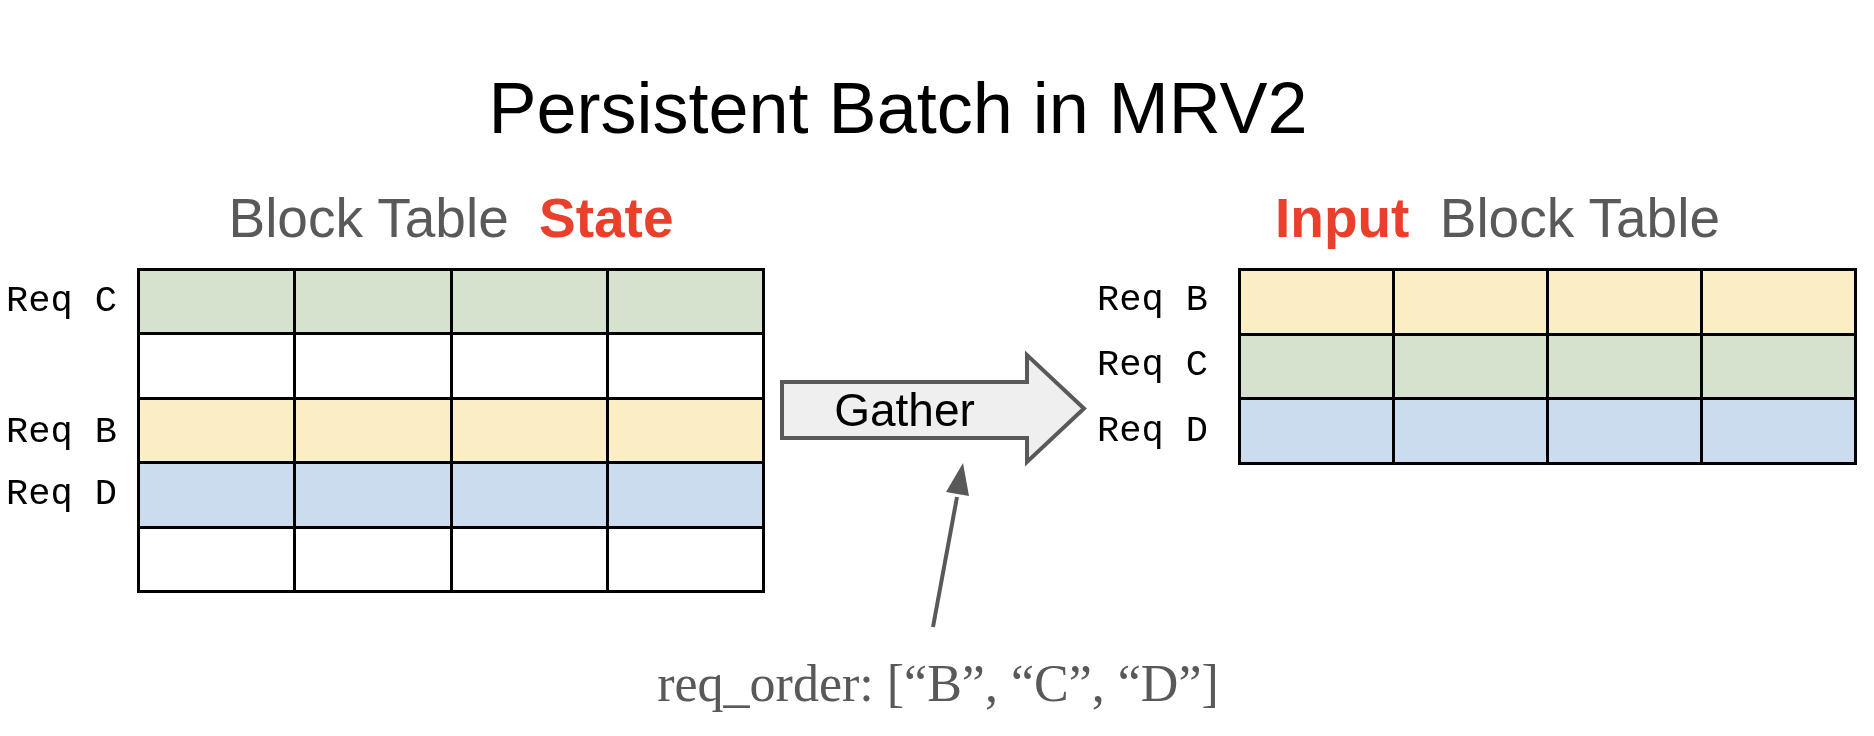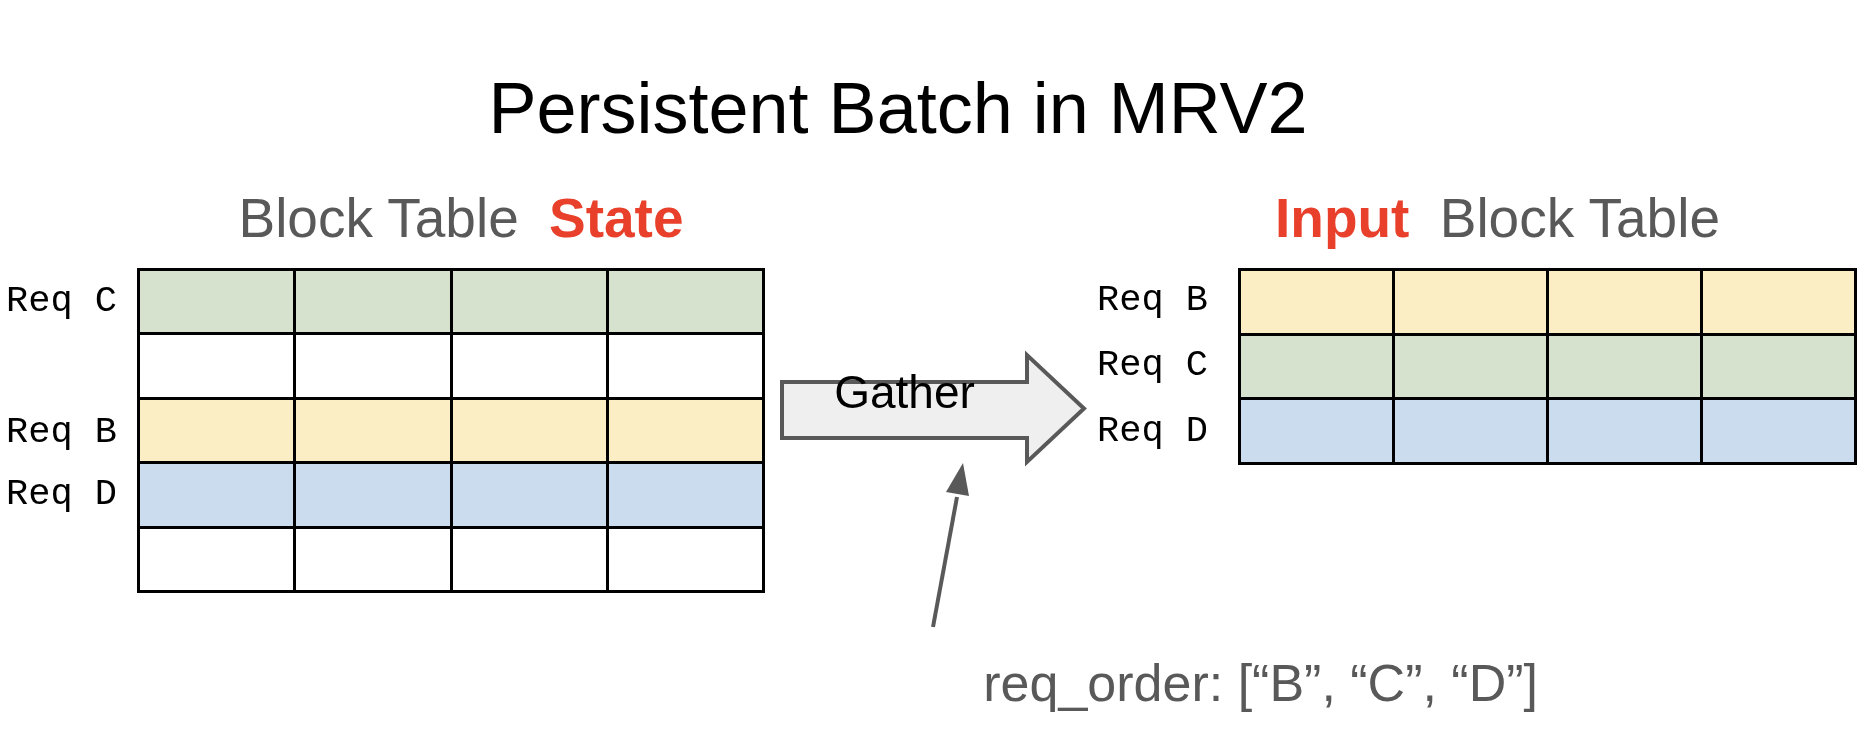--- a/index.html
+++ b/index.html
@@ -23,21 +23,21 @@
   }
 
   
   .heading {
     top: 190px; height: 60px;
     text-align: center;
     font-size: 55px; line-height: 1.05;
     white-space: nowrap;
   }
   .heading span + span { margin-left: 15px; }
-  .left-heading  { left: 147px;  width: 628px; }
+  .left-heading  { left: 137px;  width: 628px; }
   .right-heading { left: 1188px; width: 619px; }
   .h-gray { color: var(--gray-text); font-weight: 400; }
   .h-red  { color: var(--red); font-weight: 700; }
 
   
   .block-grid {
     display: grid;
     grid-template-columns: repeat(4, 1fr);
     grid-auto-rows: 1fr;
     gap: 3px;
@@ -64,35 +64,36 @@
   .ll-0 { top: 283px; }
   .ll-1 { top: 414px; }
   .ll-2 { top: 476px; }
   .rl-0 { top: 282px; }
   .rl-1 { top: 347px; }
   .rl-2 { top: 413px; }
 
   
   .gather-svg { left: 775px; top: 348px; width: 320px; height: 124px; }
   .gather-label {
-    left: 782px; top: 364px; width: 245px; height: 56px;
+    left: 782px; top: 382px; width: 245px; height: 56px;
     display: flex; align-items: center; justify-content: center;
     font-size: 46px; color: #000000;
   }
 
   
   .pointer-svg { left: 905px; top: 455px; width: 90px; height: 180px; }
 
   
   .annotation {
     left: 338px; top: 655px; width: 1200px;
-    text-align: right;
+    text-align: center;
     font-size: 52px; line-height: 1.1;
     color: var(--gray-text);
     white-space: nowrap;
+    font-family: Liberation Serif, serif;
   }
 </style>
 </head>
 <body>
 
 <div class="abs title">Persistent Batch in MRV2</div>
 
 <div class="abs heading left-heading">
   <span class="h-gray">Block Table</span>
   <span class="h-red">State</span>

